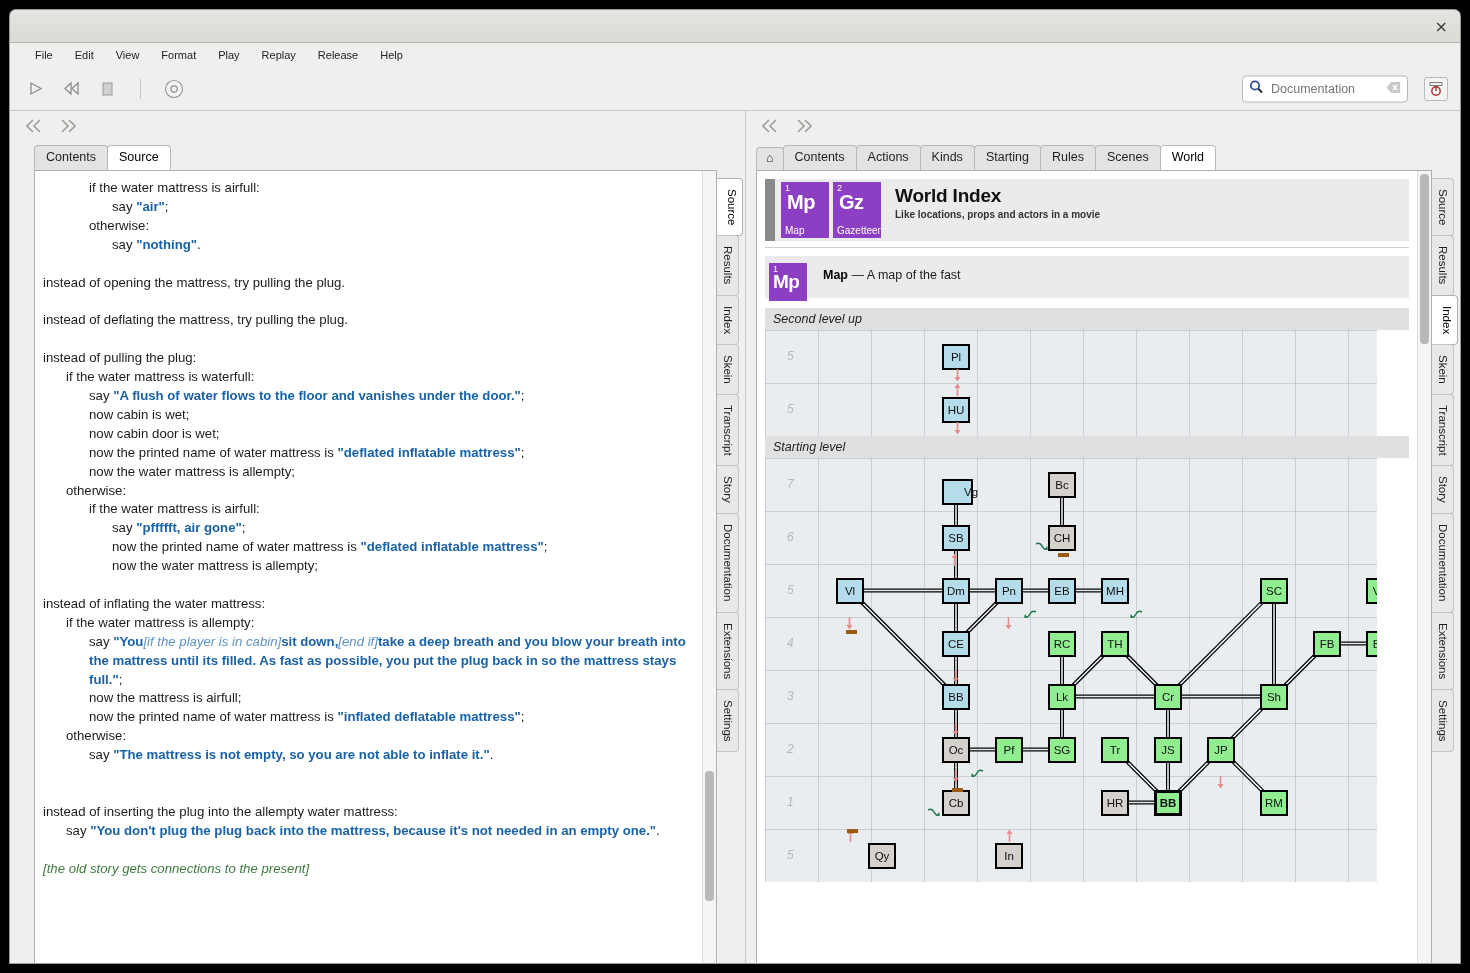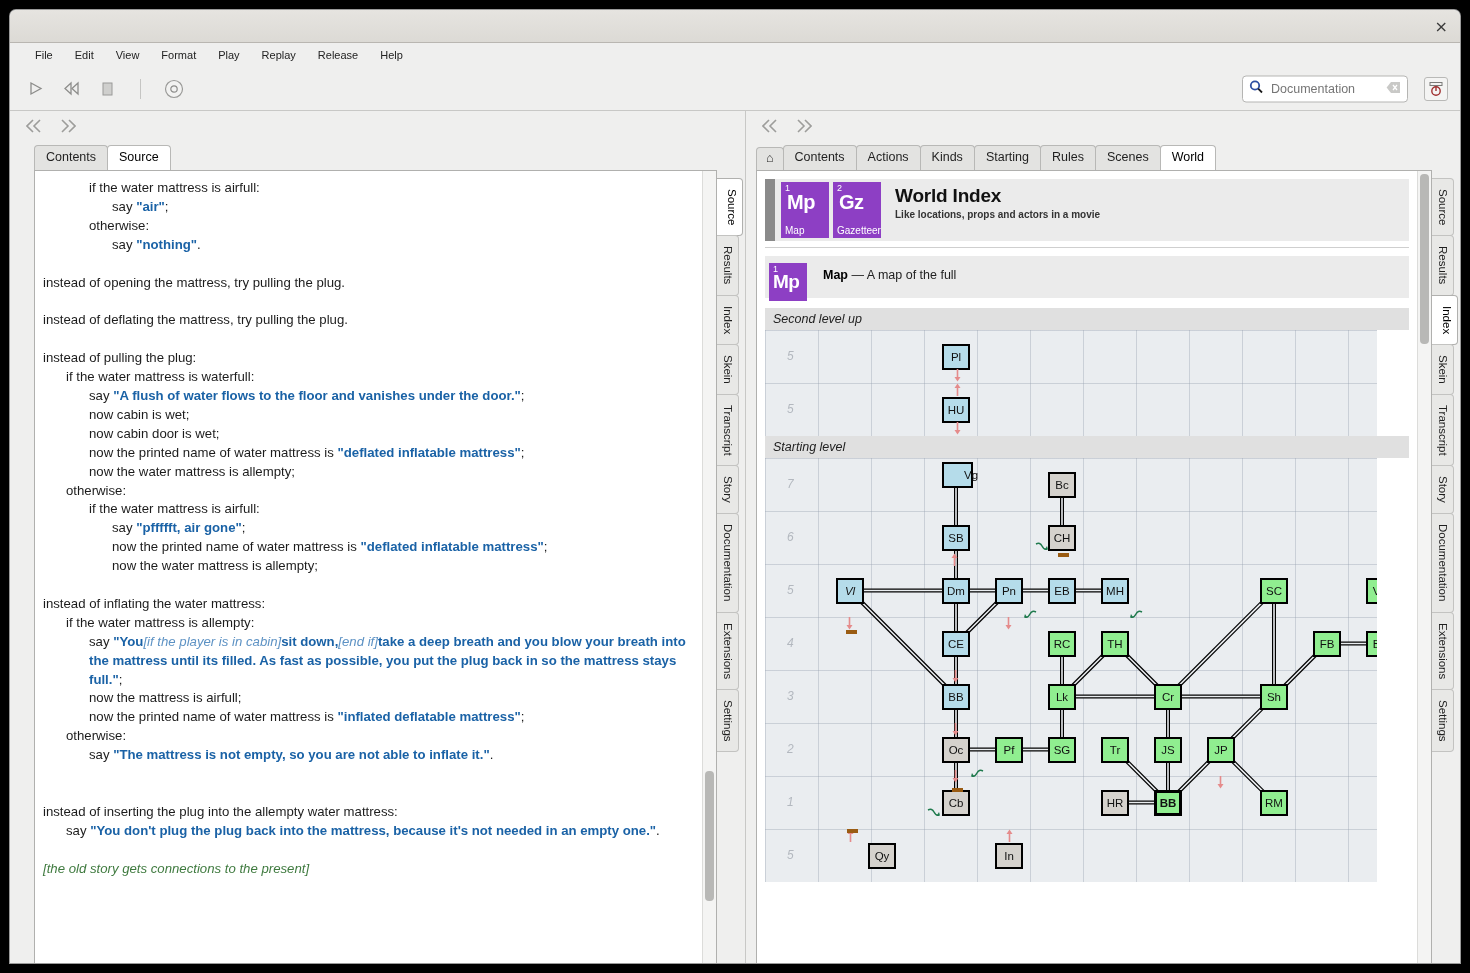--- a/index.html
+++ b/index.html
@@ -362,21 +362,21 @@
               </div>
 
               <div class="idx-rule"></div>
 
               <div class="idx-row2">
                 <div class="icon-sq small">
                   <span class="num">1</span>
                   <span class="ab">Mp</span>
                 </div>
                 <div class="lbl">
-                  <b>Map</b><span> — </span><span>A map of the full</span>
+                  <b>Map</b><span> — </span><span>A map of the fast</span>
                 </div>
               </div>
 
               <div class="maparea" id="maparea">
                   <div class="level-label">Second level up</div>
                   <div class="grid" style="width: 612px; height: 53px;">
                     <div class="rownum" style="left: 22px; top: 19px;">5</div>
                     <svg class="links" width="612" height="53"></svg>
                     <div class="node blue" style="left: 177px; top: 13.5px;">Pl</div>
                     <div class="updown" style="left: 188px; top: 39px;"><svg width="9" height="13" viewBox="0 0 9 13">
@@ -533,25 +533,25 @@
                       </g>
                       <g>
                         <line x1="456" y1="291.5" x2="509" y2="344.5" stroke="#000" stroke-width="4"></line>
                         <line x1="456" y1="291.5" x2="509" y2="344.5" stroke="#eaedf0" stroke-width="1.6"></line>
                       </g>
                       <g>
                         <line x1="350" y1="344.5" x2="403" y2="344.5" stroke="#000" stroke-width="4"></line>
                         <line x1="350" y1="344.5" x2="403" y2="344.5" stroke="#eaedf0" stroke-width="1.6"></line>
                       </g>
                     </svg>
-                    <div class="node blue" style="left: 177px; top: 4px; padding-left: 27px;">Vg</div>
+                    <div class="node blue" style="left: 177px; top: 21px; padding-left: 27px;">Vg</div>
                     <div class="node gray" style="left: 283px; top: 13.5px;">Bc</div>
                     <div class="node blue" style="left: 177px; top: 66.5px;">SB</div>
                     <div class="node gray" style="left: 283px; top: 66.5px;">CH</div>
-                    <div class="node blue" style="left: 71px; top: 119.5px; font-style: italic;">Vl</div>
+                    <div class="node blue" style="left: 71px; top: 119.5px;">Vl</div>
                     <div class="node blue" style="left: 177px; top: 119.5px;">Dm</div>
                     <div class="node blue" style="left: 230px; top: 119.5px;">Pn</div>
                     <div class="node blue" style="left: 283px; top: 119.5px;">EB</div>
                     <div class="node blue" style="left: 336px; top: 119.5px;">MH</div>
                     <div class="node green" style="left: 495px; top: 119.5px;">SC</div>
                     <div class="node green" style="left: 601px; top: 119.5px;">VA</div>
                     <div class="node blue" style="left: 177px; top: 172.5px;">CE</div>
                     <div class="node green" style="left: 283px; top: 172.5px;">RC</div>
                     <div class="node green" style="left: 336px; top: 172.5px;">TH</div>
                     <div class="node green" style="left: 548px; top: 172.5px;">FB</div>

